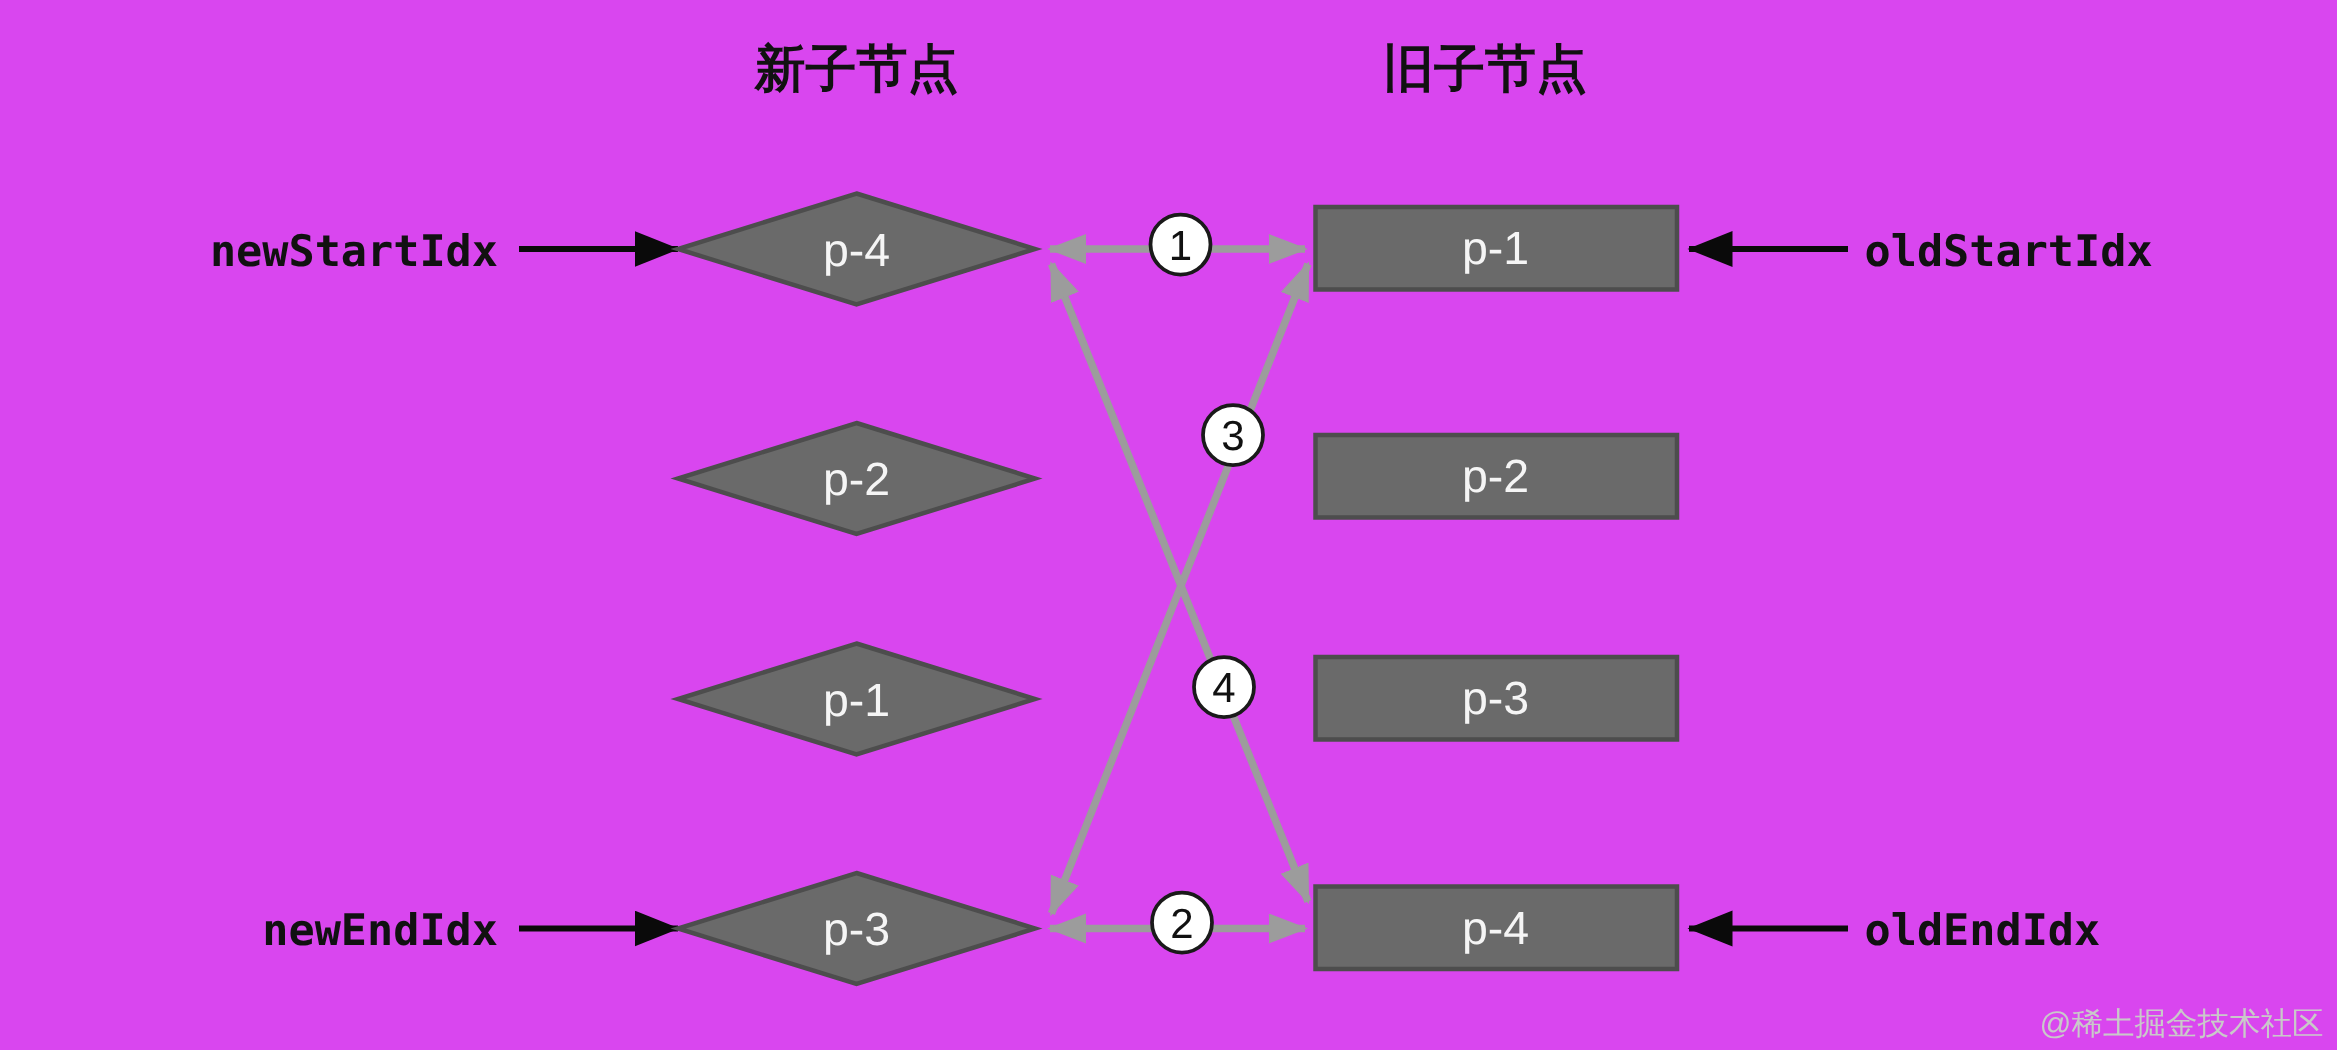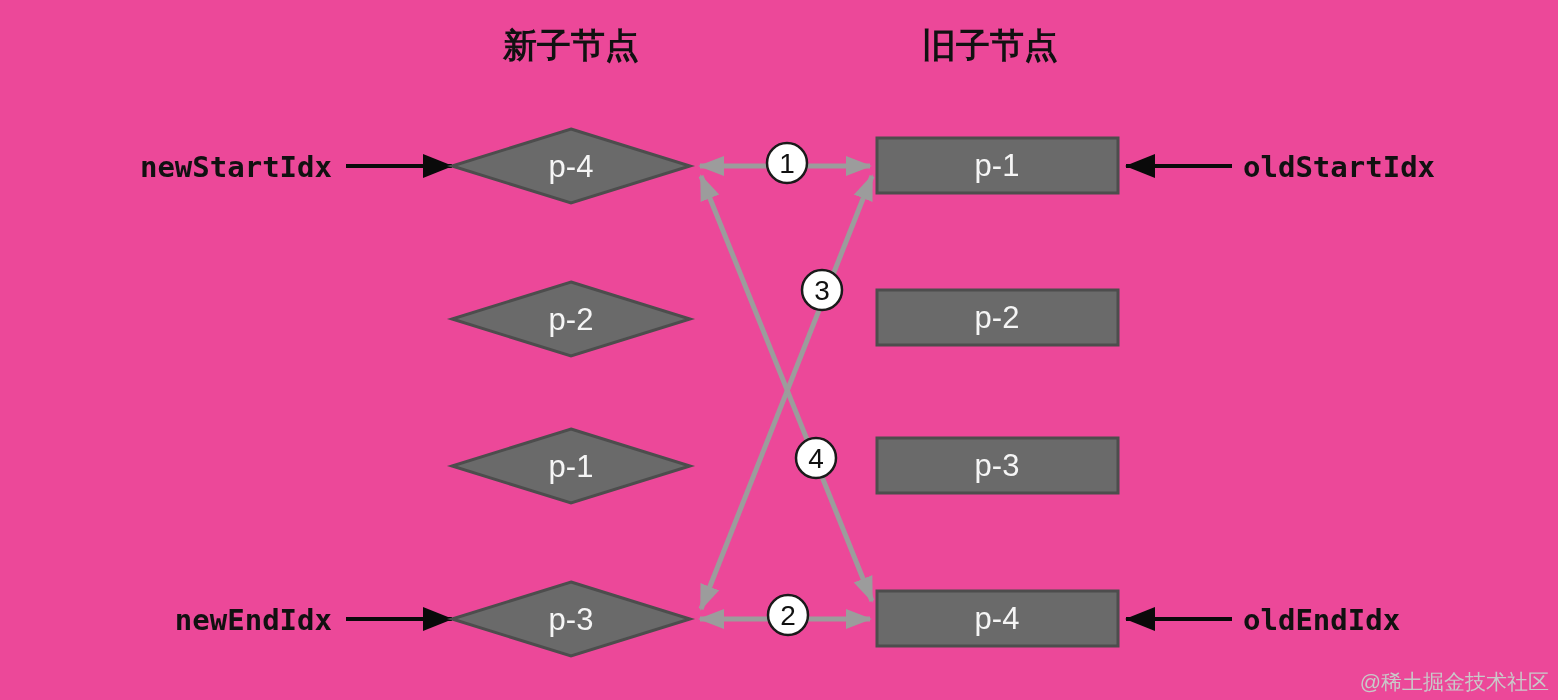--- a/index.html
+++ b/index.html
@@ -4,21 +4,21 @@
 <style>
   html, body {
     margin: 0;
     padding: 0;
     background: #ffffff;
   }
   .stage {
     position: relative;
     width: 1558px;
     height: 700px;
-    background: #ec4899;
+    background: #d946ef;
     overflow: hidden;
     font-family: "Liberation Sans", sans-serif;
   }
   svg { display: block; }
 
   .heading {
     font-family: "Liberation Sans", sans-serif;
     font-size: 34px;
     font-weight: bold;
     fill: #111111;

